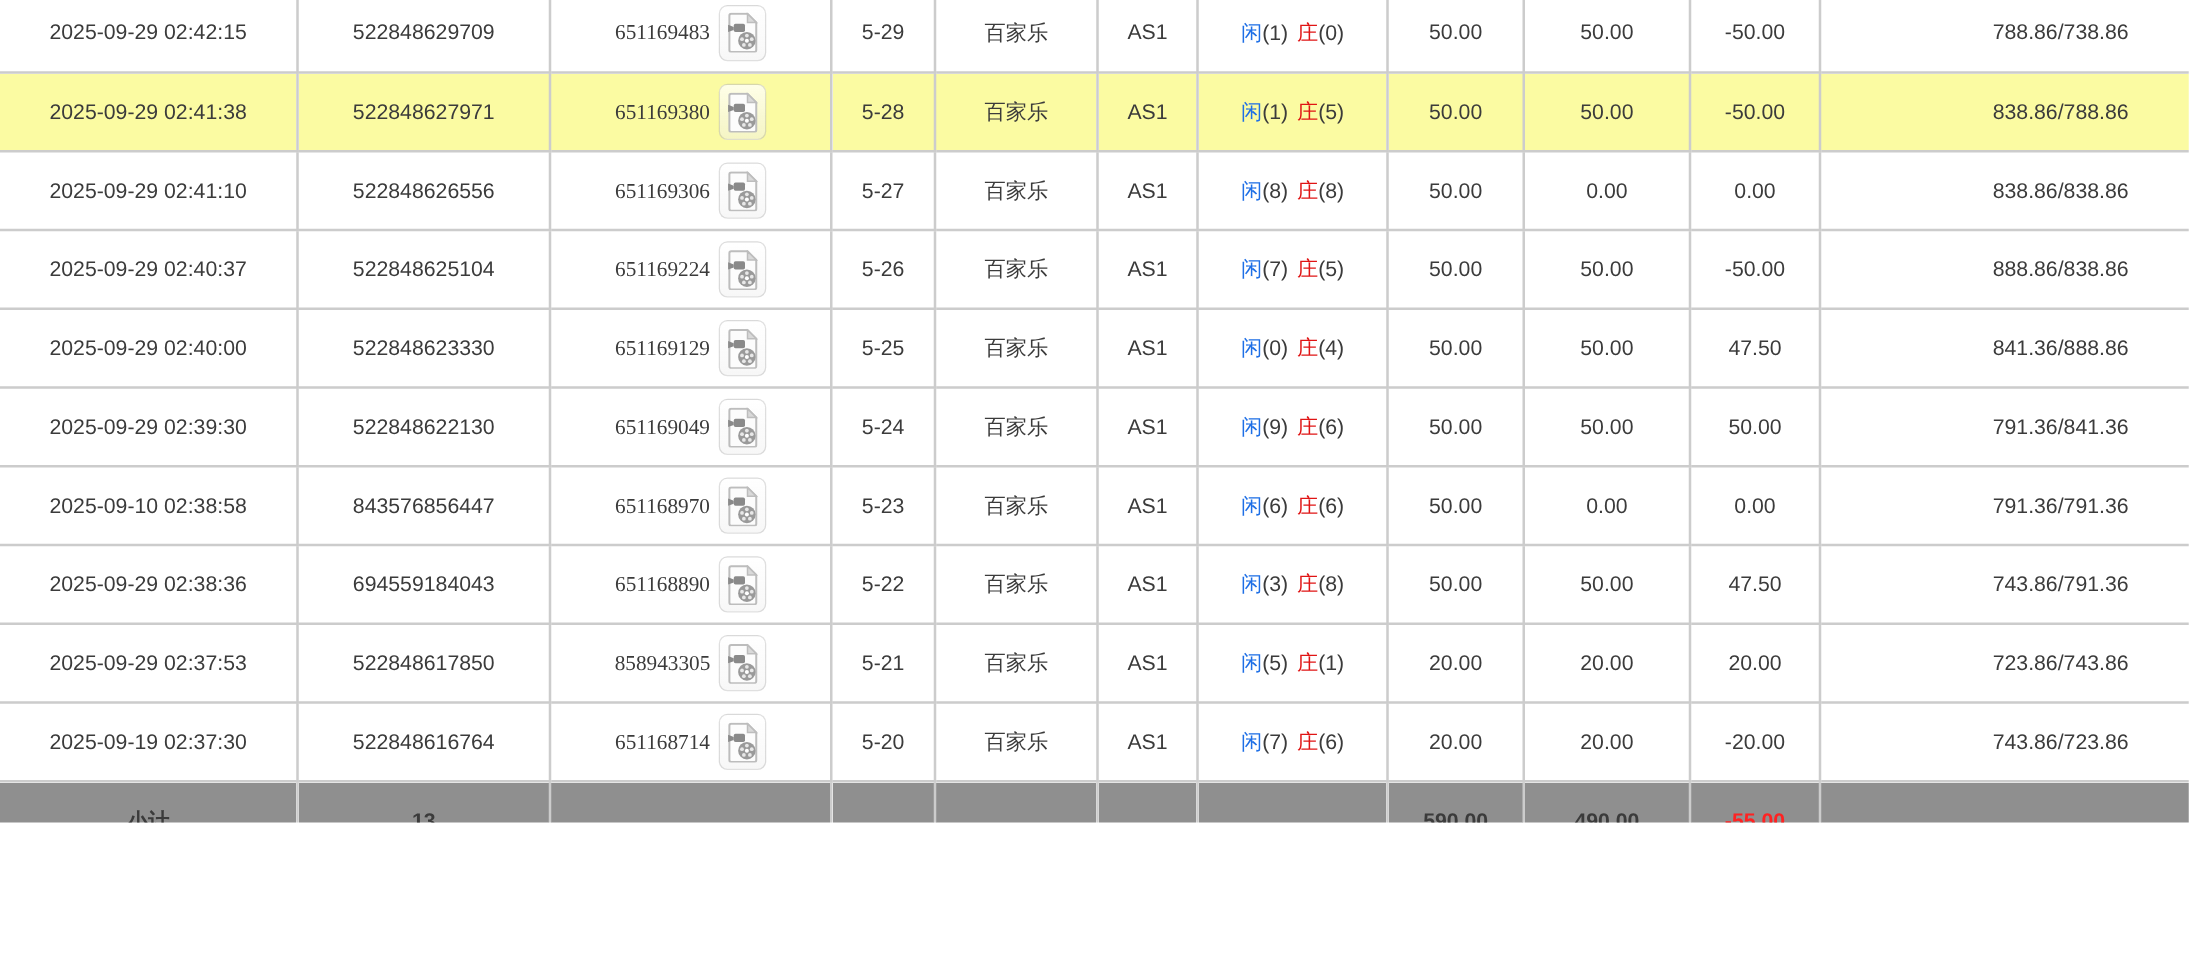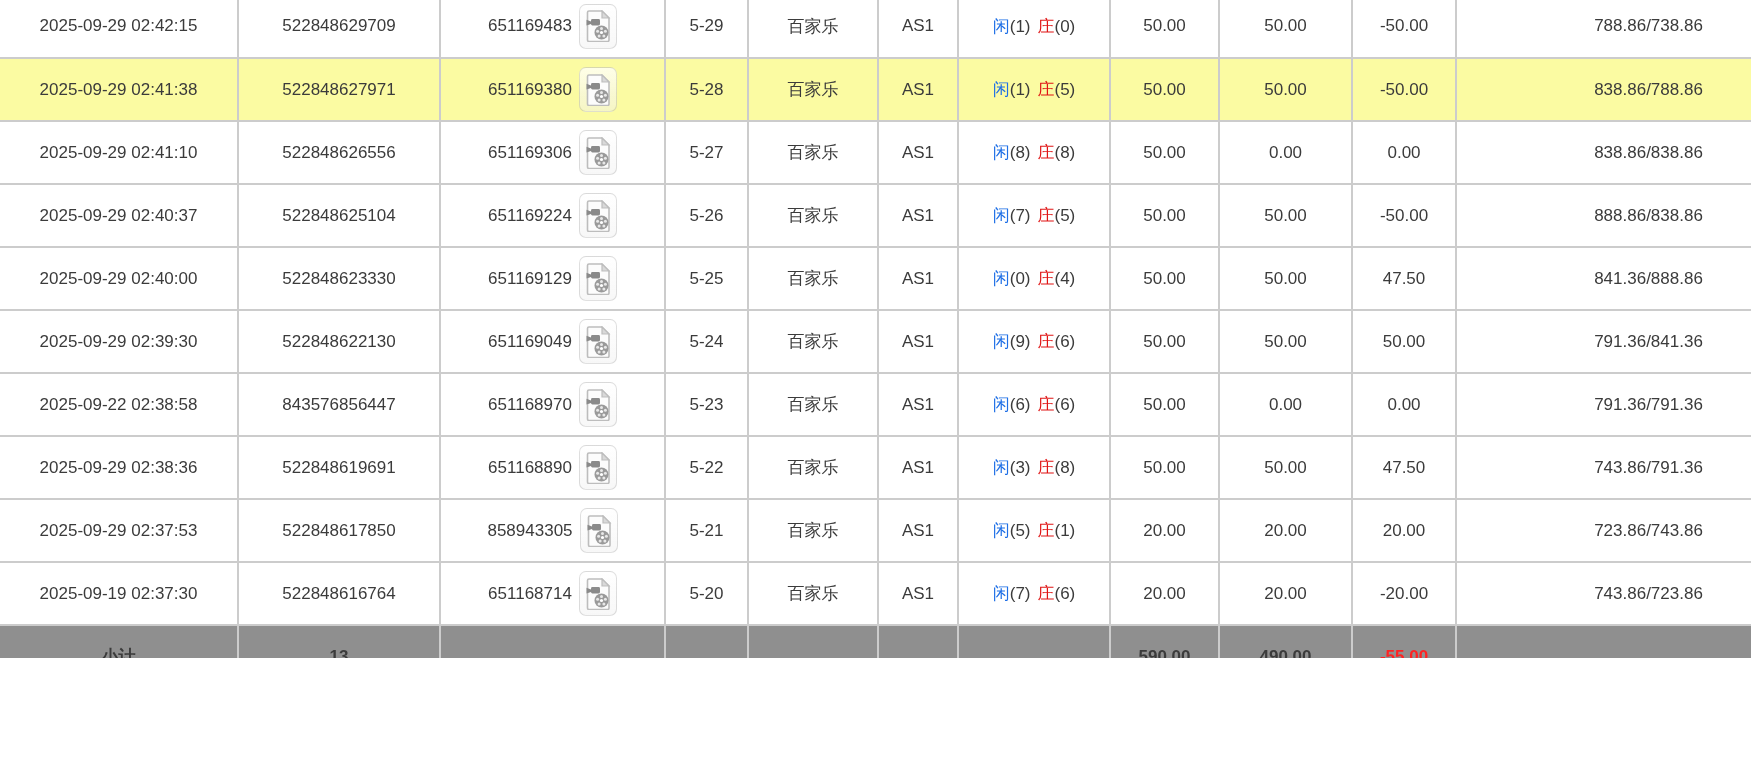--- a/index.html
+++ b/index.html
@@ -29,21 +29,21 @@
     height:63px;padding:0 4px;overflow:hidden;white-space:nowrap;
   }
   table.bet-table tr td:first-child{border-left:none;}
   table.bet-table tr td:last-child{border-right:none;}
   table.bet-table tbody tr:first-child td{border-top:none;}
   tr.hl td{background:var(--c-hl);}
   .blue{color:var(--c-blue);}
   .red{color:var(--c-red);}
   td.neg{color:var(--c-red);}
   .result-banker{margin-left:7px;}
-  .gid-wrap{display:inline-flex;align-items:center;gap:7px;}
+  .gid-wrap{display:inline-flex;align-items:center;gap:7px;font-family:Liberation Serif, serif;}
   .video-btn{
     width:38px;height:45px;padding:0;cursor:pointer;
     border:1px solid rgba(0,0,0,0.12);border-radius:7px;
     background:linear-gradient(rgba(255,255,255,0.75),rgba(238,238,238,0.45));
     display:inline-flex;align-items:center;justify-content:center;
   }
   .video-btn svg{display:block;}
   
   tfoot td{
     background:var(--c-footer-bg);
@@ -271,21 +271,21 @@
     <td>AS1</td>
     <td>
       <span class="blue">闲</span><span>(9)</span><span class="red result-banker">庄</span><span>(6)</span>
     </td>
     <td class="blue">50.00</td>
     <td>50.00</td>
     <td>50.00</td>
     <td>791.36/841.36</td>
   </tr>
         <tr>
-    <td>2025-09-22 02:38:58</td>
+    <td>2025-09-10 02:38:58</td>
     <td>843576856447</td>
     <td>
       <span class="gid-wrap">
         <span>651168970</span>
         <button class="video-btn" title="">
           <svg width="26" height="32" viewBox="0 0 26 32">
             <path d="M4 1 h13 l7 7 v22 a1.5 1.5 0 0 1 -1.5 1.5 h-18.5 a1.5 1.5 0 0 1 -1.5 -1.5 v-27.5 a1.5 1.5 0 0 1 1.5 -1.5 z" fill="#fcfcfc" stroke="#bdbdbd" stroke-width="1.6"></path>
             <path d="M17 1 v7 h7 z" fill="#d9d9d9" stroke="#bdbdbd" stroke-width="1.2"></path>
             <rect x="6" y="9" width="9" height="6.5" rx="1.4" fill="#8a8a8a"></rect>
             <path d="M1.5 9.8 L6 11.6 L6 13.9 L1.5 15.6 z" fill="#8a8a8a"></path>
@@ -306,21 +306,21 @@
     <td>
       <span class="blue">闲</span><span>(6)</span><span class="red result-banker">庄</span><span>(6)</span>
     </td>
     <td class="blue">50.00</td>
     <td>0.00</td>
     <td>0.00</td>
     <td>791.36/791.36</td>
   </tr>
         <tr>
     <td>2025-09-29 02:38:36</td>
-    <td>522848619691</td>
+    <td>694559184043</td>
     <td>
       <span class="gid-wrap">
         <span>651168890</span>
         <button class="video-btn" title="">
           <svg width="26" height="32" viewBox="0 0 26 32">
             <path d="M4 1 h13 l7 7 v22 a1.5 1.5 0 0 1 -1.5 1.5 h-18.5 a1.5 1.5 0 0 1 -1.5 -1.5 v-27.5 a1.5 1.5 0 0 1 1.5 -1.5 z" fill="#fcfcfc" stroke="#bdbdbd" stroke-width="1.6"></path>
             <path d="M17 1 v7 h7 z" fill="#d9d9d9" stroke="#bdbdbd" stroke-width="1.2"></path>
             <rect x="6" y="9" width="9" height="6.5" rx="1.4" fill="#8a8a8a"></rect>
             <path d="M1.5 9.8 L6 11.6 L6 13.9 L1.5 15.6 z" fill="#8a8a8a"></path>
             <circle cx="16.5" cy="22.5" r="7" fill="#9a9a9a"></circle>

